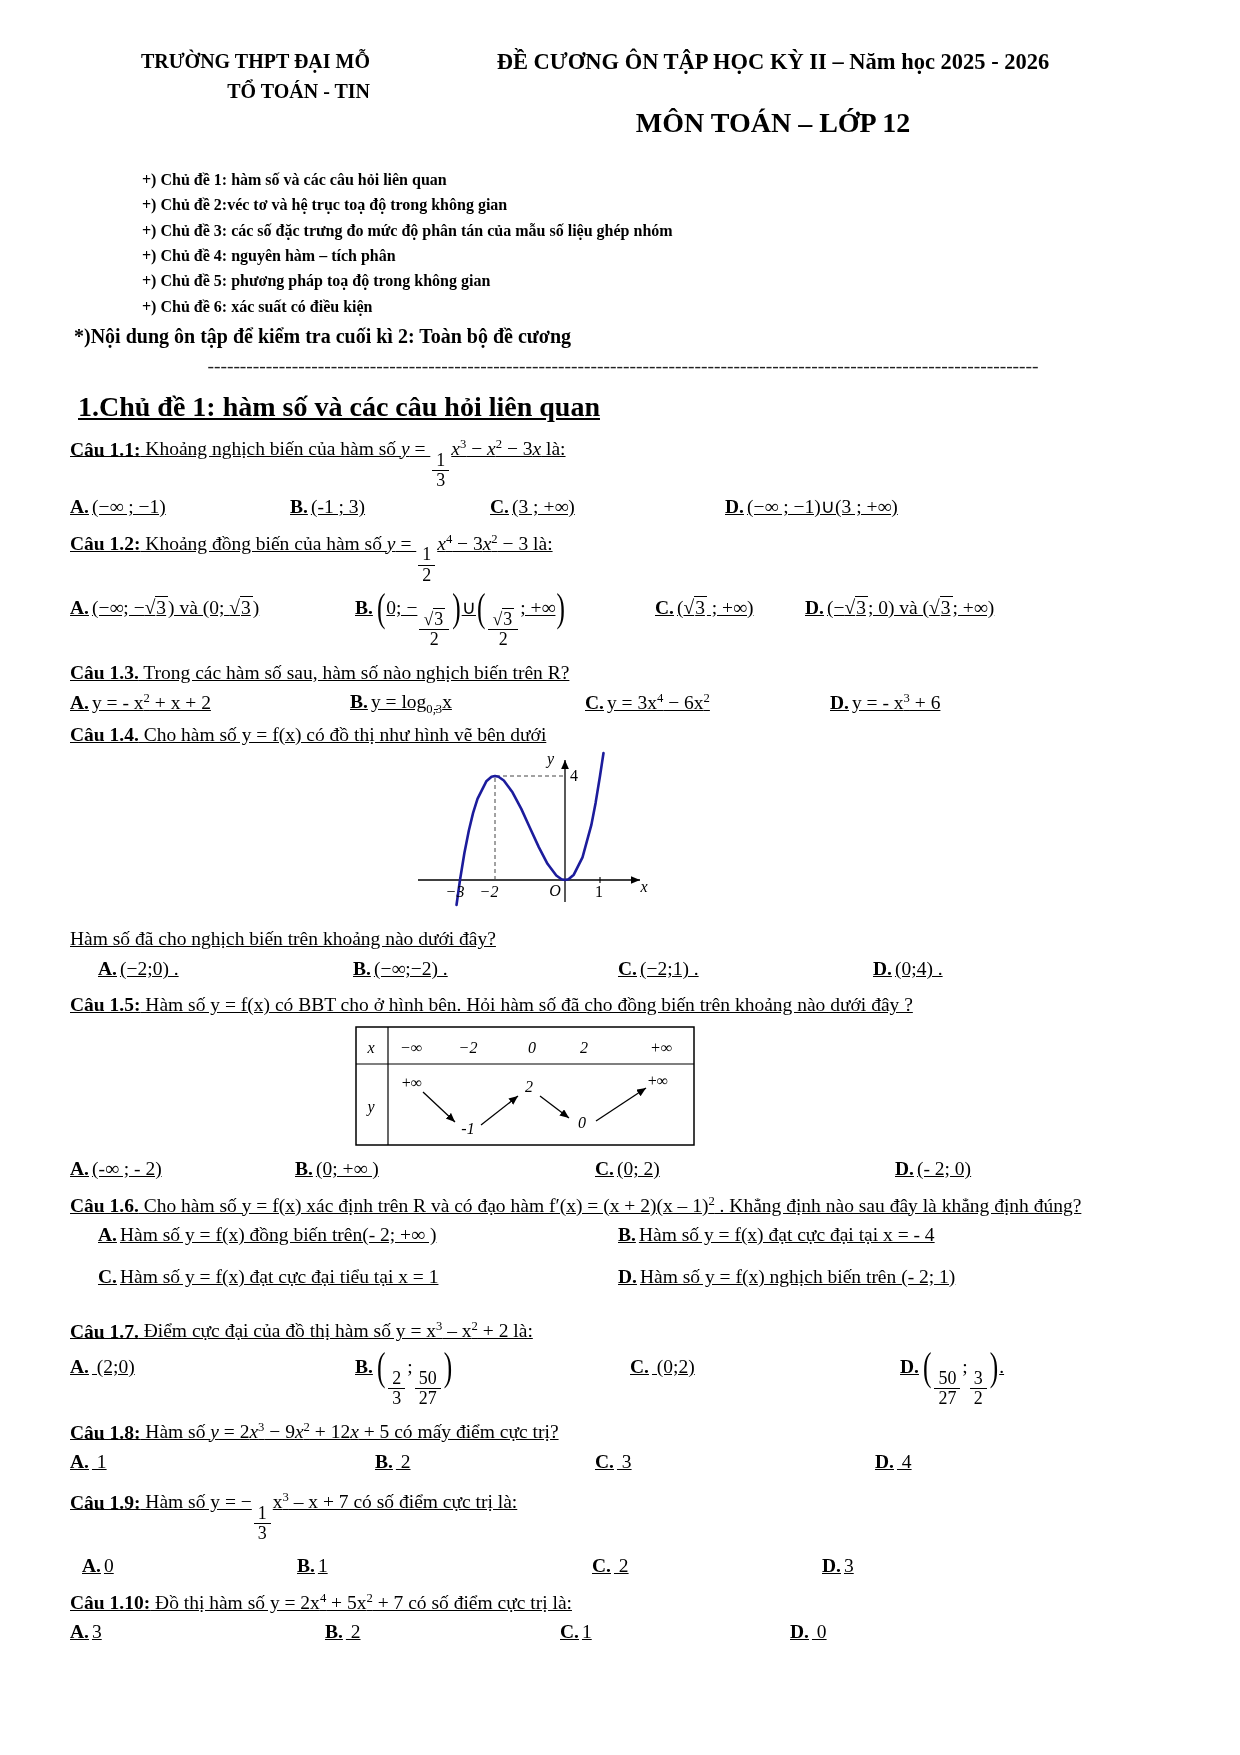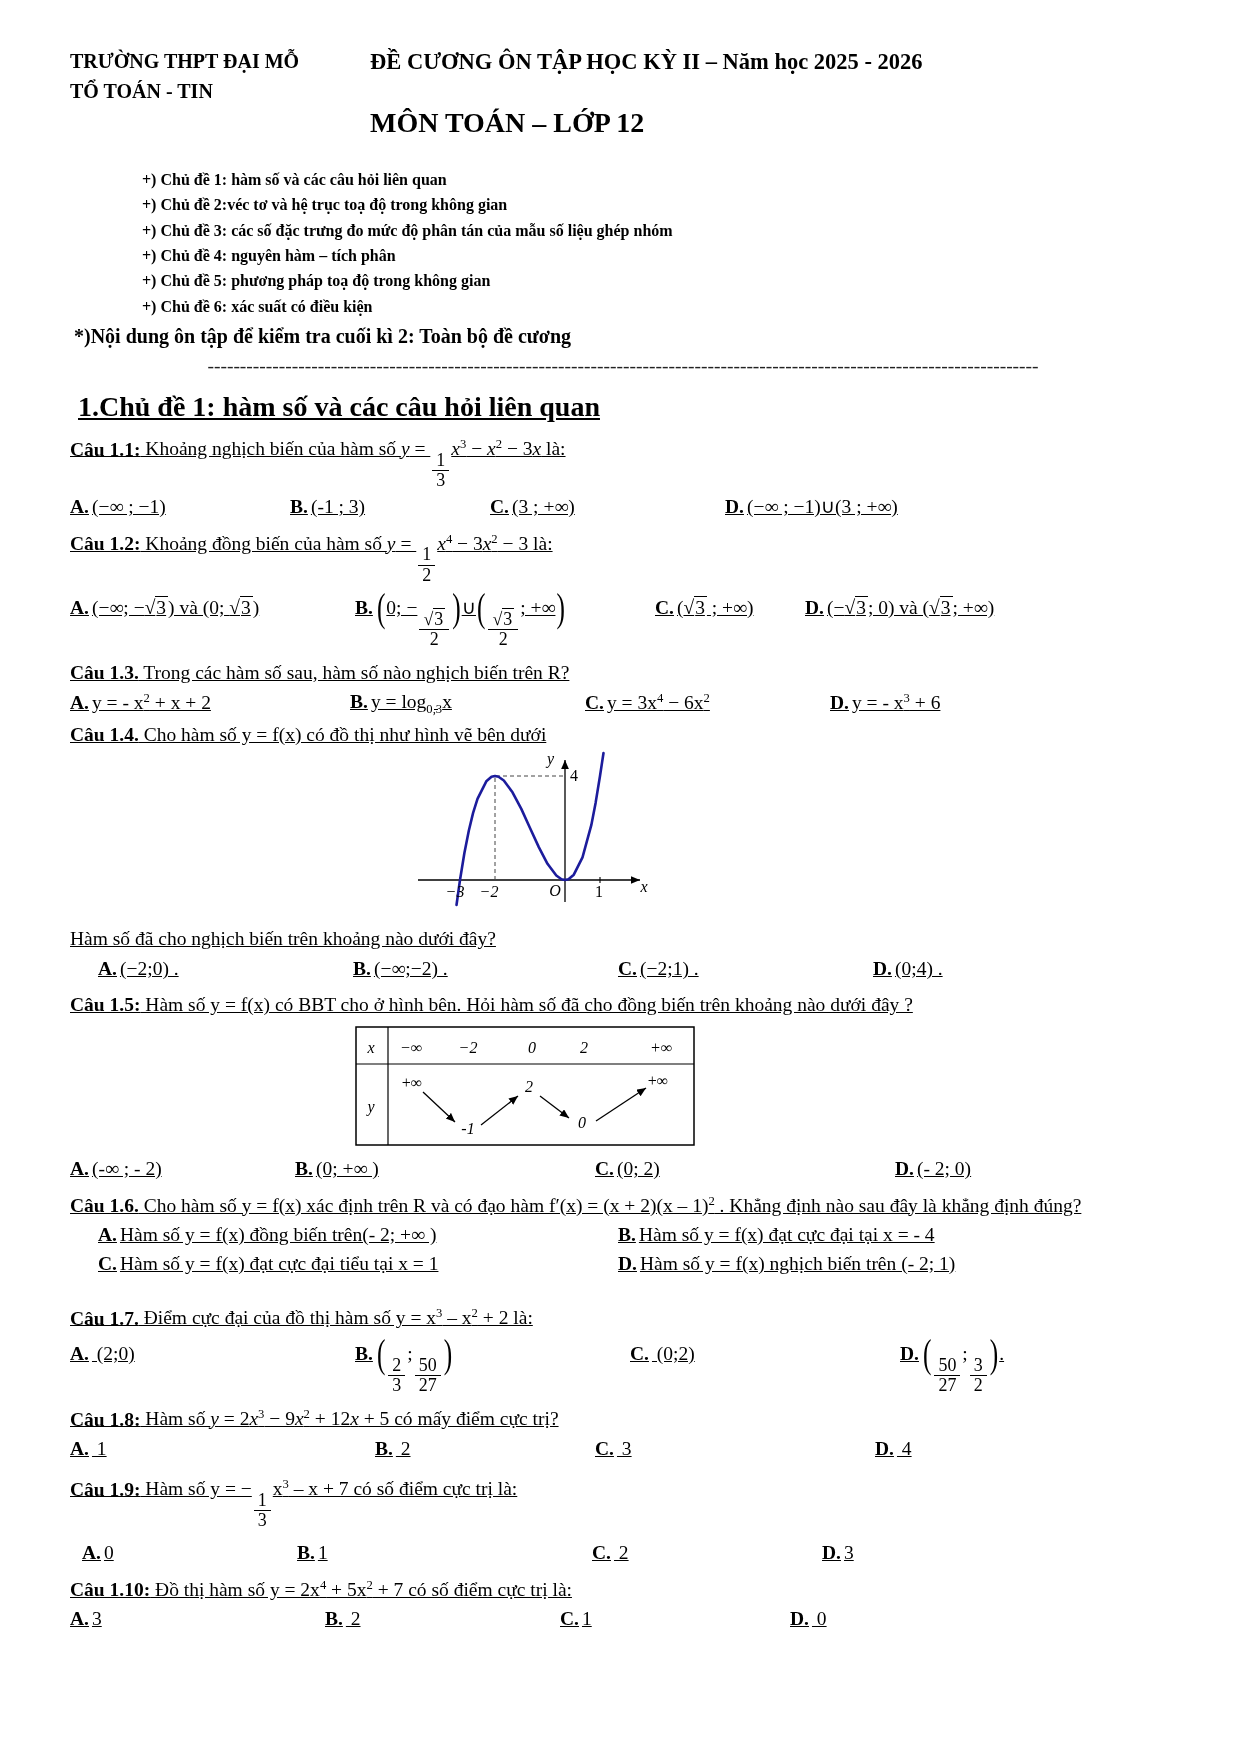--- a/index.html
+++ b/index.html
@@ -3,22 +3,22 @@
 <meta charset="utf-8">
 <style>
   *{margin:0;padding:0;box-sizing:border-box;}
   html,body{width:1240px;height:1755px;background:#fff;color:#000;
     font-family:"Liberation Serif",serif;font-size:19.5px;line-height:1.32;overflow:hidden;}
   .page{padding:46px 64px 0 70px;}
   b{font-weight:bold;}
   sup,sub{font-size:0.65em;}
   
   .header{display:flex;font-weight:bold;}
-  .header-left{width:300px;text-align:left;font-size:20px;line-height:1.5;}
-  .header-right{flex:1;text-align:left;line-height:1.45;}
+  .header-left{width:300px;text-align:right;font-size:20px;line-height:1.5;}
+  .header-right{flex:1;text-align:center;line-height:1.45;}
   .doc-title{font-size:22.5px;}
   .doc-subject{font-size:28px;margin-top:24px;}
   
   .topics{margin:24px 0 2px 72px;font-weight:bold;font-size:16px;line-height:1.58;}
   .notes{font-weight:bold;font-size:20px;margin-left:4px;line-height:1.5;}
   .divider{text-align:center;white-space:nowrap;overflow:hidden;margin-top:2px;color:#222;}
   .section-title{font-size:28px;font-weight:bold;text-decoration:underline;margin:10px 0 4px 8px;}
   
   .question{margin-top:10px;text-decoration:underline;}
   .q-id{font-weight:bold;}
@@ -193,21 +193,21 @@
     <div class="opts" style="grid-template-columns:225px 300px 300px 1fr">
       <span class="opt"><b class="opt-label">A.</b><span class="opt-body">(-∞ ; - 2)</span></span>
       <span class="opt"><b class="opt-label">B.</b><span class="opt-body">(0; +∞ )</span></span>
       <span class="opt"><b class="opt-label">C.</b><span class="opt-body">(0; 2)</span></span>
       <span class="opt"><b class="opt-label">D.</b><span class="opt-body">(- 2; 0)</span></span>
     </div>
   </div>
 
   <div class="question">
     <p class="q-text"><b class="q-id">Câu 1.6.</b><span> Cho hàm số y = f(x) xác định trên R và có đạo hàm f′(x) = (x + 2)(x – 1)<sup>2</sup> . Khẳng định nào sau đây là khẳng định đúng?</span></p>
-    <div class="opts" style="grid-template-columns:520px 1fr;padding-left:28px;row-gap:3px">
+    <div class="opts" style="grid-template-columns:520px 1fr;padding-left:28px;row-gap:16px">
       <span class="opt"><b class="opt-label">A.</b><span class="opt-body">Hàm số y = f(x) đồng biến trên(- 2; +∞ )</span></span>
       <span class="opt"><b class="opt-label">B.</b><span class="opt-body">Hàm số y = f(x) đạt cực đại tại x = - 4</span></span>
       <span class="opt"><b class="opt-label">C.</b><span class="opt-body">Hàm số y = f(x) đạt cực đại tiểu tại x = 1</span></span>
       <span class="opt"><b class="opt-label">D.</b><span class="opt-body">Hàm số y = f(x) nghịch biến trên (- 2; 1)</span></span>
     </div>
   </div>
 
   <div class="question" style="margin-top:28px">
     <p class="q-text"><b class="q-id">Câu 1.7.</b><span> Điểm cực đại của đồ thị hàm số y = x<sup>3</sup> – x<sup>2</sup> + 2 là:</span></p>
     <div class="opts" style="grid-template-columns:285px 275px 270px 1fr;margin-top:10px">

